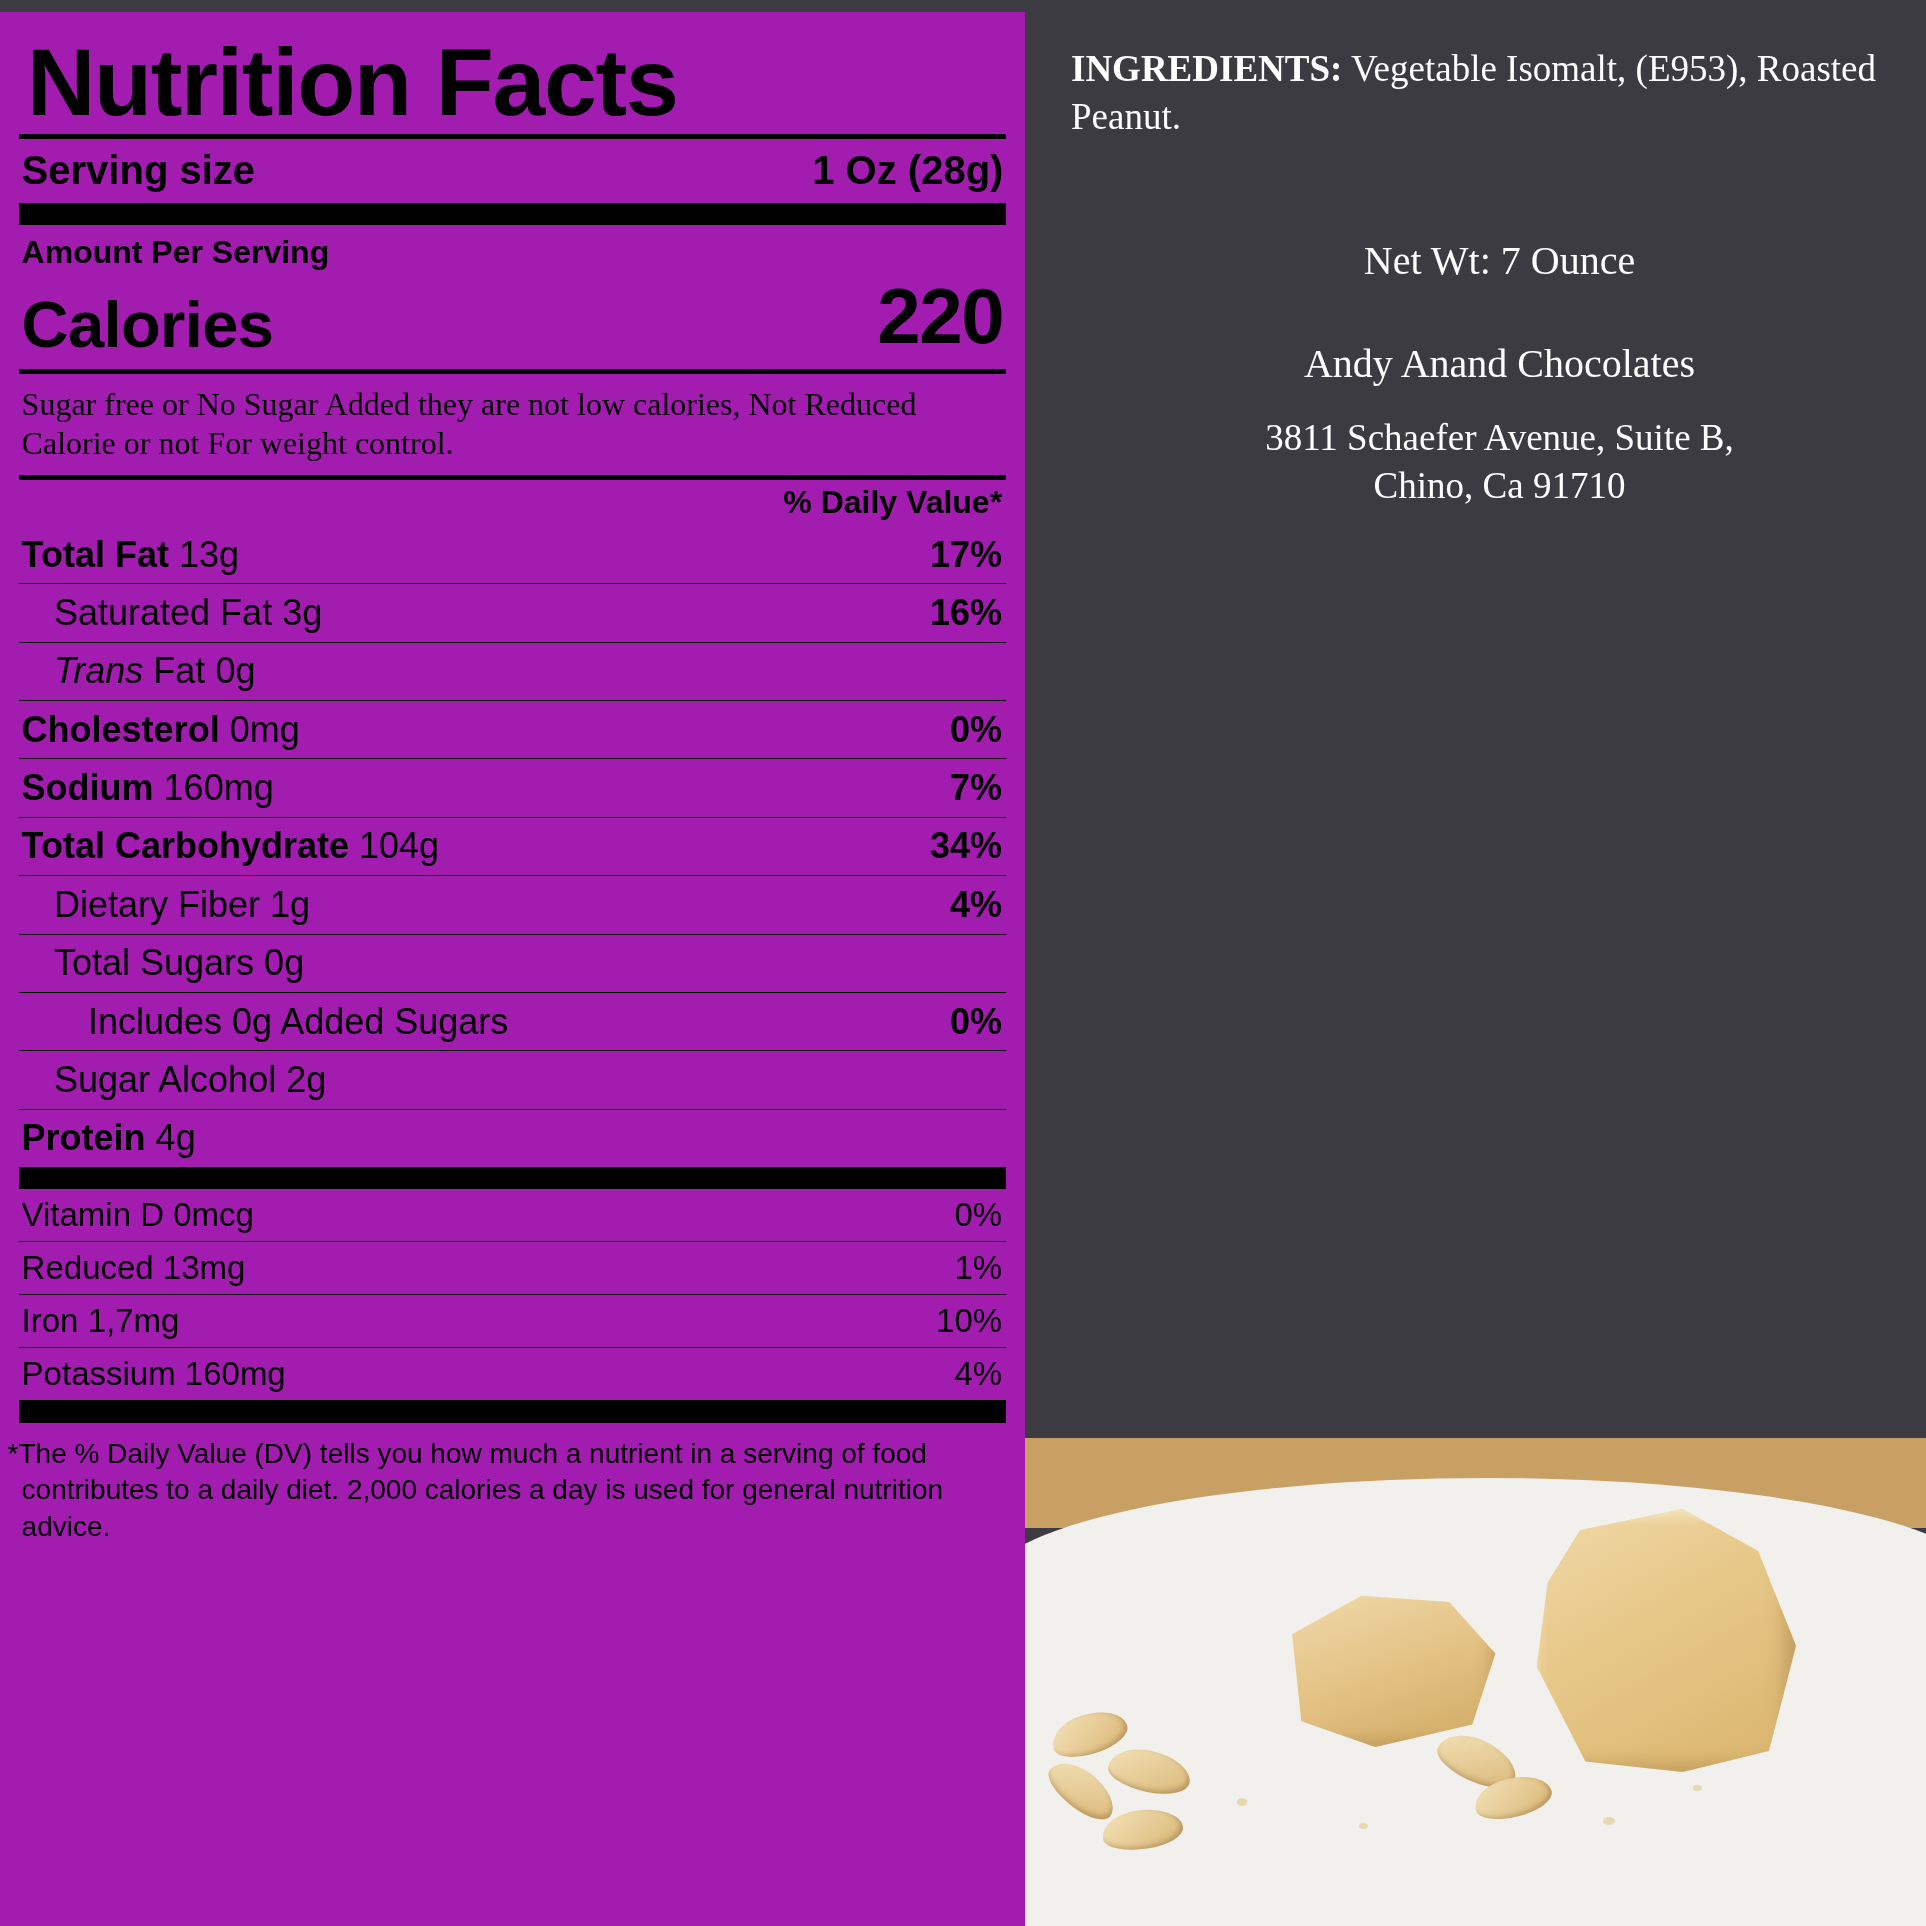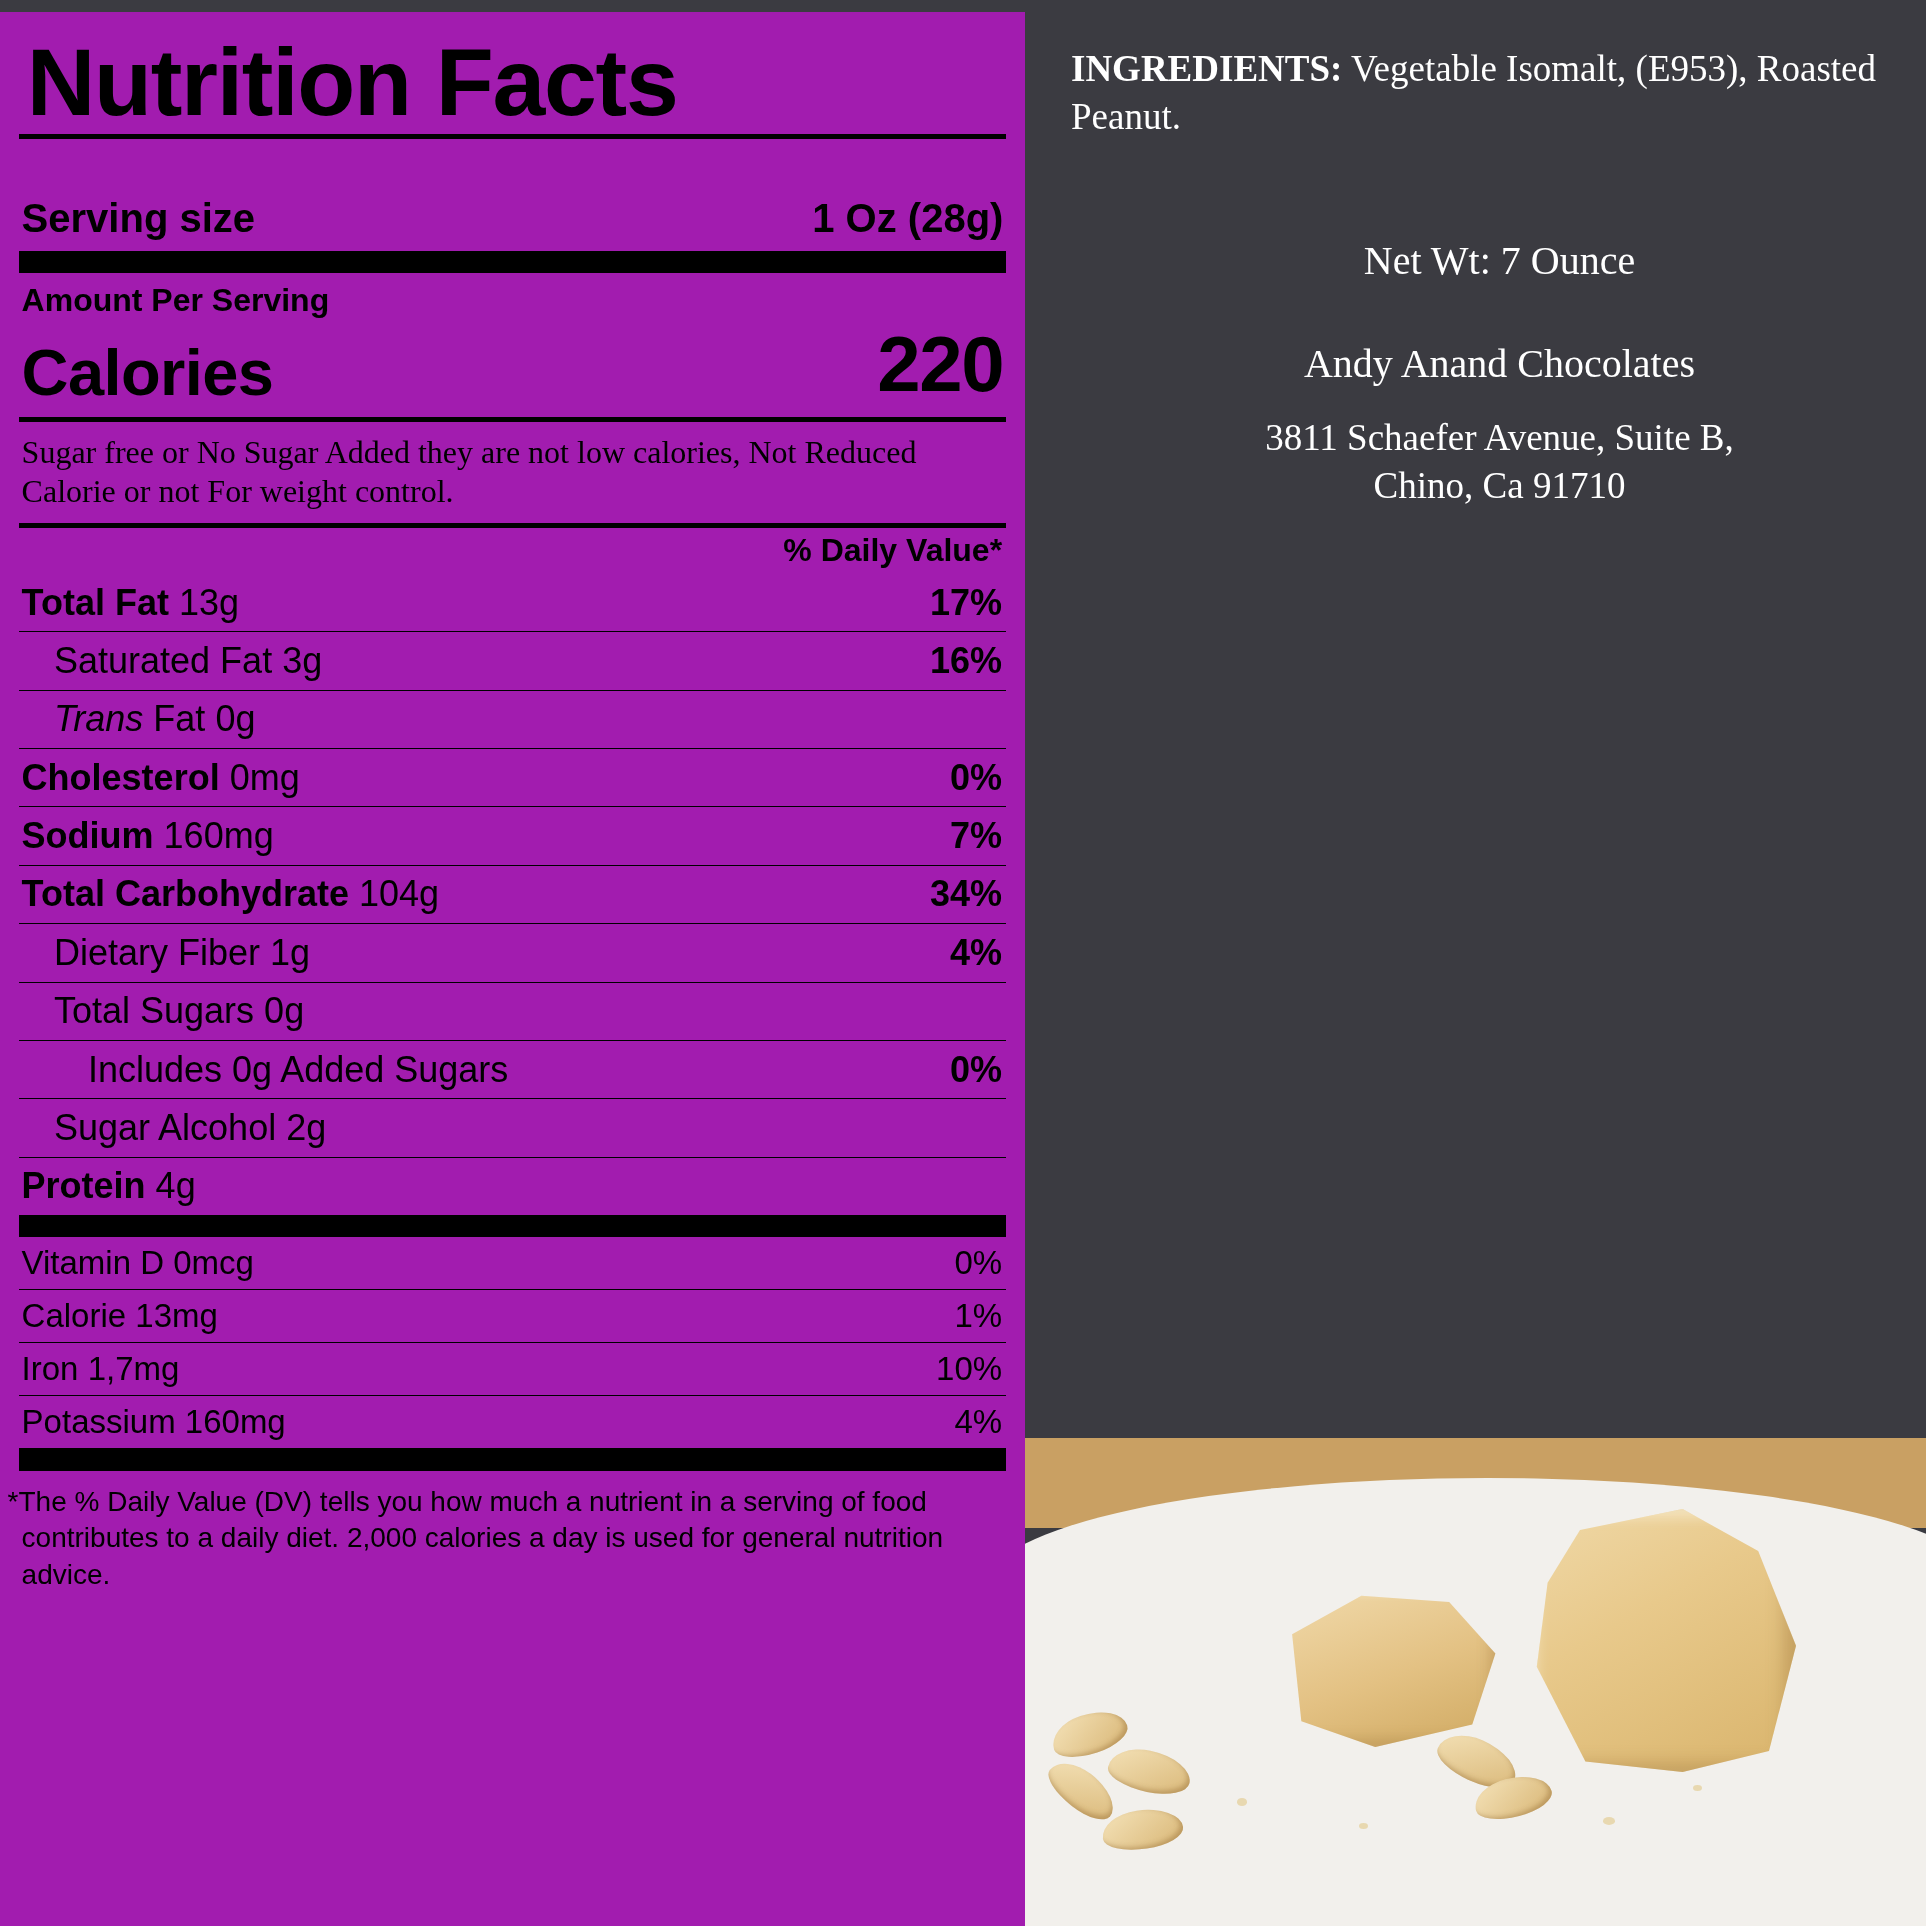--- a/index.html
+++ b/index.html
@@ -40,21 +40,20 @@
   .rule-med  { border-bottom: 5.1px solid #000; }
   .rule-black{ background: #000; height: 22px; }
 
   .row {
     display: flex;
     justify-content: space-between;
     align-items: baseline;
     font-size: 36px;
     color: #000;
     padding: 5.1px 2.6px 6.4px 2.6px;
-    margin-top: 48px;
   }
   .serving-row {
     font-weight: bold;
     font-size: 40px;
     padding: 9px 2.6px 10.3px 2.6px;
   }
   .amount-per {
     font-weight: bold;
     font-size: 32px;
     padding: 9px 2.6px 0 2.6px;
@@ -303,21 +302,21 @@
       </div>
 
     <div class="rule-black"></div>
 
     <div id="vitamin-rows">
         <div class="vit-row">
           <span>Vitamin D 0mcg</span>
           <span>0%</span>
         </div>
         <div class="vit-row">
-          <span>Calorie 13mg</span>
+          <span>Reduced 13mg</span>
           <span>1%</span>
         </div>
         <div class="vit-row">
           <span>Iron  1,7mg</span>
           <span>10%</span>
         </div>
         <div class="vit-row no-border">
           <span>Potassium  160mg</span>
           <span>4%</span>
         </div>

